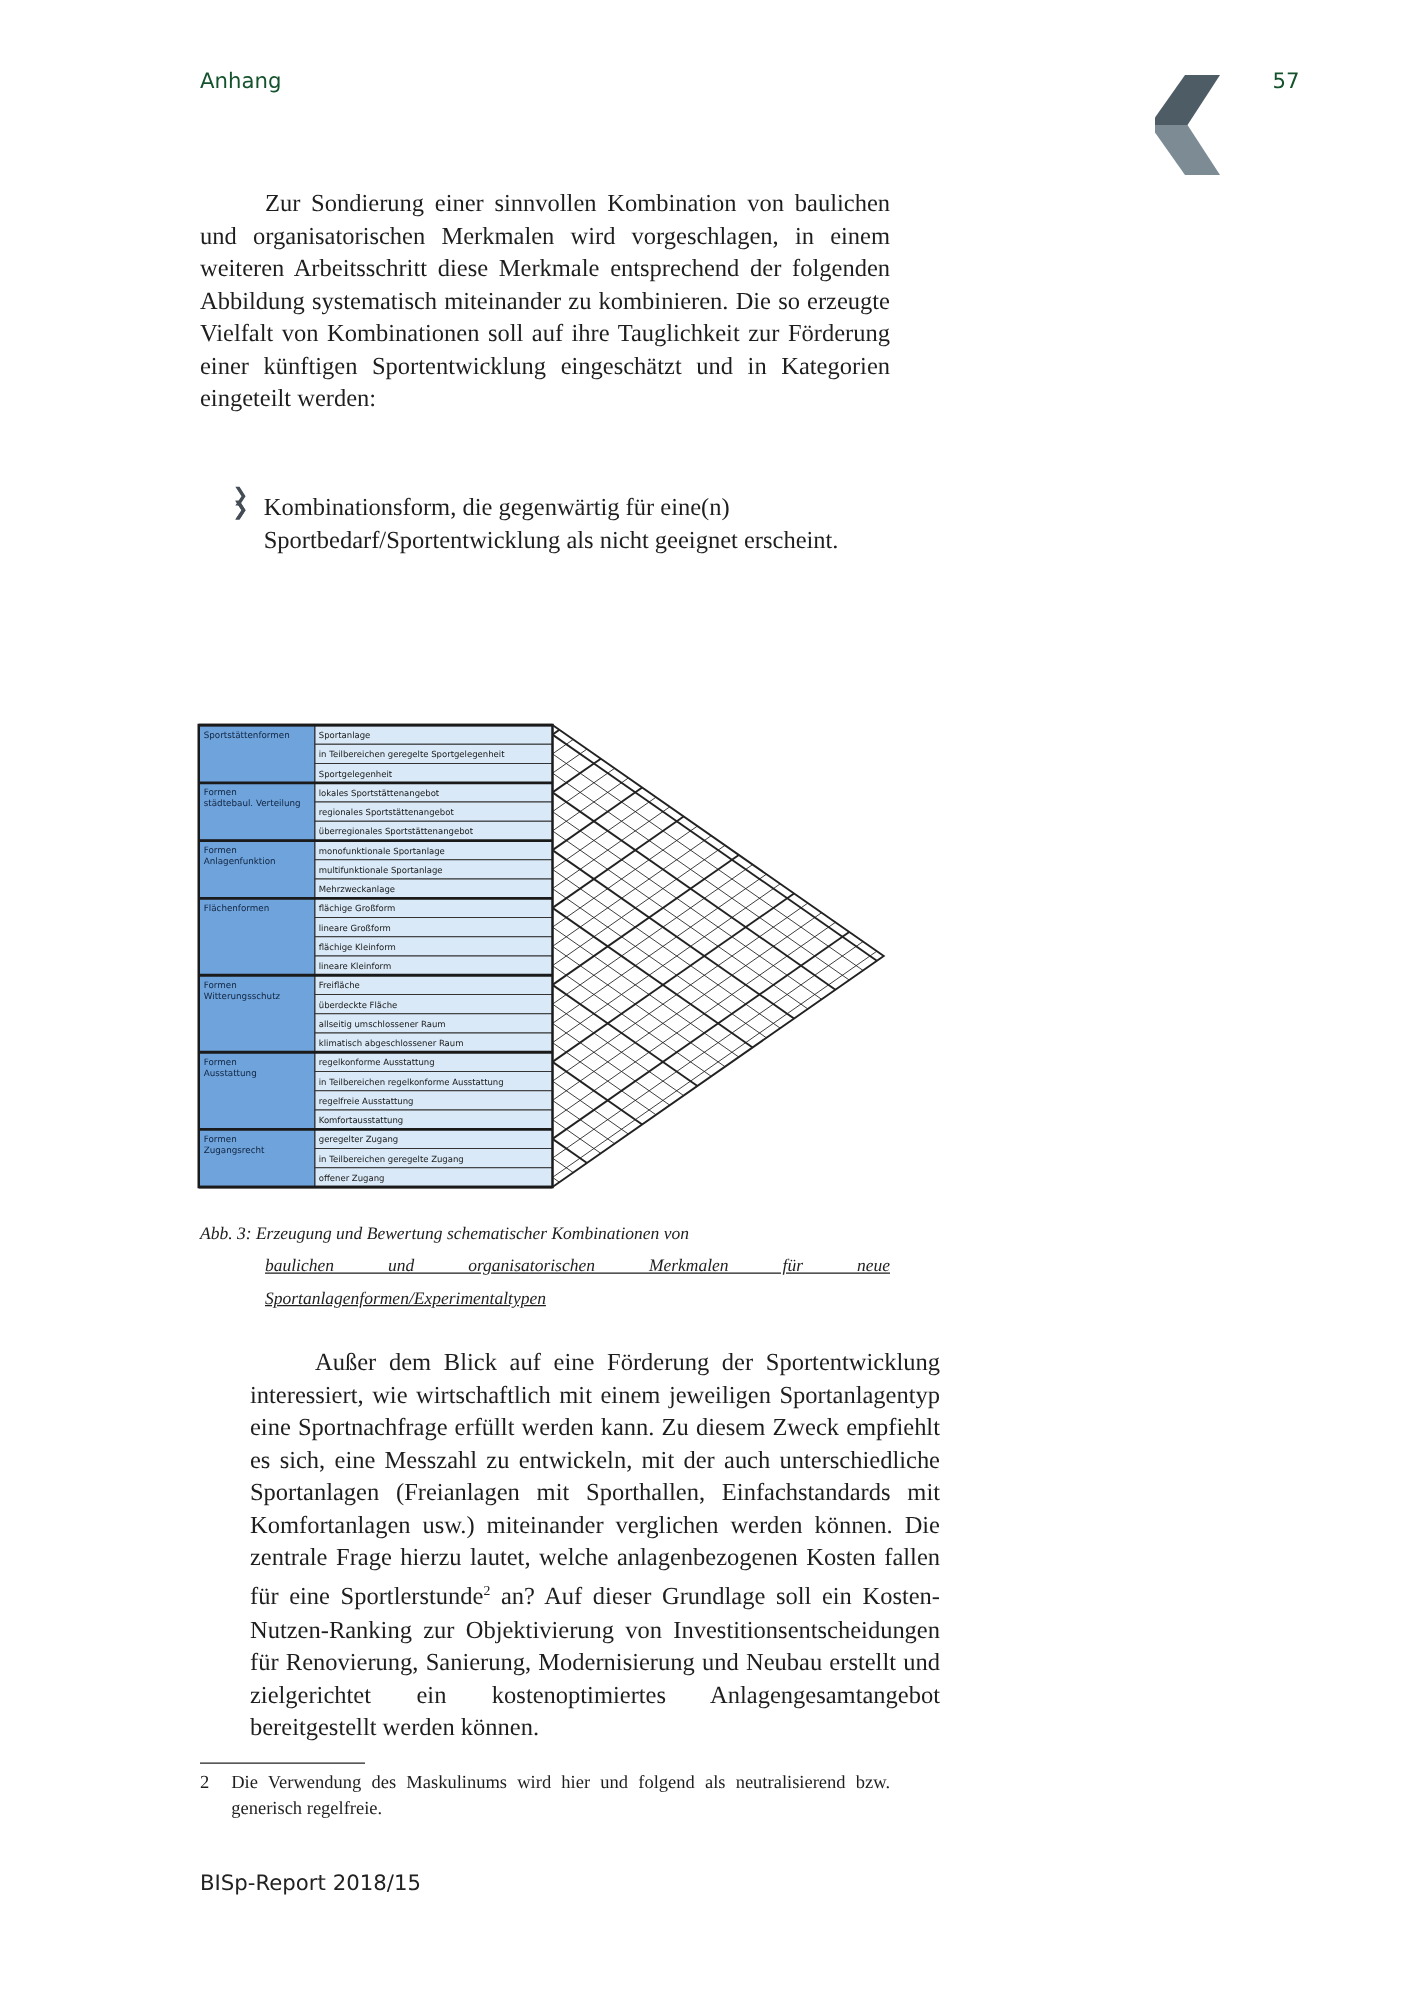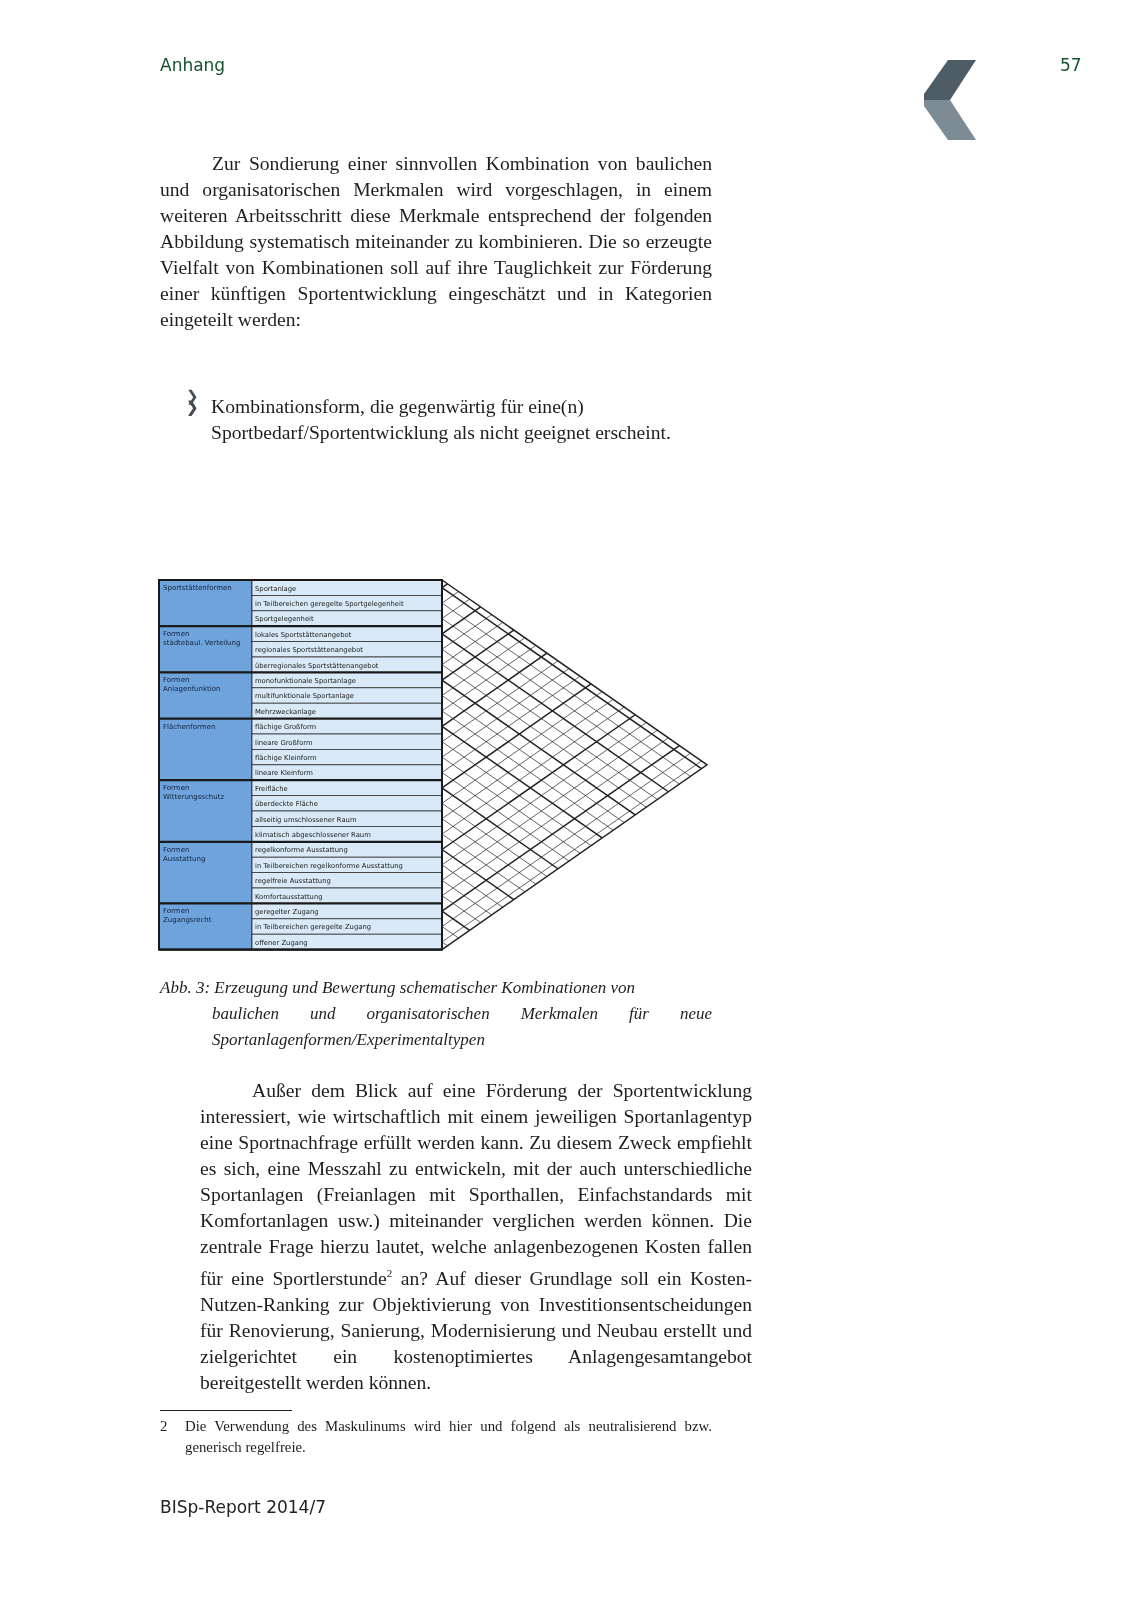--- a/index.html
+++ b/index.html
@@ -1,29 +1,29 @@
 <!DOCTYPE html>
 <html><head>
 <meta charset="utf-8">
 <style>
   html,body{margin:0;padding:0;background:#fff;}
   body{width:1132px;height:1600px;position:relative;overflow:hidden;color:#1e1e1e;}
   .hdr{position:absolute;top:55px;font-family:"DejaVu Sans",sans-serif;font-size:17px;color:#14532d;}
   .hdr-left{left:160px;}
-  .hdr-right{left:1060px;}
+  .hdr-right{left:1018px;}
   .chevron{position:absolute;left:924px;top:60px;width:56px;height:80px;}
   .serif{font-family:"Liberation Serif","DejaVu Serif",serif;}
   .para{position:absolute;left:160px;width:552px;font-size:19.6px;line-height:26px;text-align:justify;text-align-last:auto;}
   .para1{top:151px;text-indent:52px;}
   .bullets{position:absolute;left:186px;top:383px;width:540px;font-size:19.6px;line-height:26px;}
   .bullet{position:relative;padding-left:25px;margin-bottom:11px;}
   .bullet .mark{position:absolute;left:0;top:0;color:#444c55;font-weight:bold;font-family:"DejaVu Sans",sans-serif;font-size:15px;}
   .figure{position:absolute;left:157px;top:577px;width:560px;height:375px;}
-  .caption{position:absolute;left:160px;top:975px;width:552px;font-size:17px;line-height:26px;font-style:italic;text-align:justify;}
-  .caption .cont{display:block;padding-left:52px;}
+  .caption{position:absolute;left:160px;top:975px;width:552px;font-size:14px;line-height:26px;font-style:italic;text-align:justify;}
+  .caption .cont{display:block;padding-left:52px;text-decoration:underline;}
   .para2{top:1078px;text-indent:52px;margin-left:40px;}
   .fn-rule{position:absolute;left:160px;top:1410px;width:132px;height:1px;background:#222;}
   .footnote{position:absolute;left:160px;top:1416px;width:552px;font-size:14.8px;line-height:21px;}
   .footnote .num{position:absolute;left:0;top:0;}
   .footnote .txt{display:block;padding-left:25px;text-align:justify;}
   .footer{position:absolute;left:160px;top:1497px;font-family:"DejaVu Sans",sans-serif;font-size:17px;color:#222;}
   svg text{font-family:"DejaVu Sans",sans-serif;}
 </style>
 </head>
 <body>
@@ -201,13 +201,13 @@
 </div>
 
 <div class="para para2 serif"><span>Außer dem Blick auf eine Förderung der Sportentwicklung interessiert, wie wirtschaftlich mit einem jeweiligen Sportanlagentyp eine Sportnachfrage erfüllt werden kann. Zu diesem Zweck empfiehlt es sich, eine Messzahl zu entwickeln, mit der auch unterschiedliche Sportanlagen (Freianlagen mit Sporthallen, Einfachstandards mit Komfortanlagen usw.) miteinander verglichen werden können. Die zentrale Frage hierzu lautet, welche anlagenbezogenen Kosten fallen für eine Sportlerstunde</span><sup style="font-size:11px;">2</sup><span> an? Auf dieser Grundlage soll ein Kosten-Nutzen-Ranking zur Objektivierung von Investitionsentscheidungen für Renovierung, Sanierung, Modernisierung und Neubau erstellt und zielgerichtet ein kostenoptimiertes Anlagengesamtangebot bereitgestellt werden können.</span></div>
 
 <div class="fn-rule"></div>
 <div class="footnote serif">
   <span class="num">2</span>
   <span class="txt">Die Verwendung des Maskulinums wird hier und folgend als neutralisierend bzw. generisch regelfreie.</span>
 </div>
 
-<div class="footer">BISp-Report 2014/7</div>
+<div class="footer">BISp-Report 2018/15</div>
 
 </body></html>

